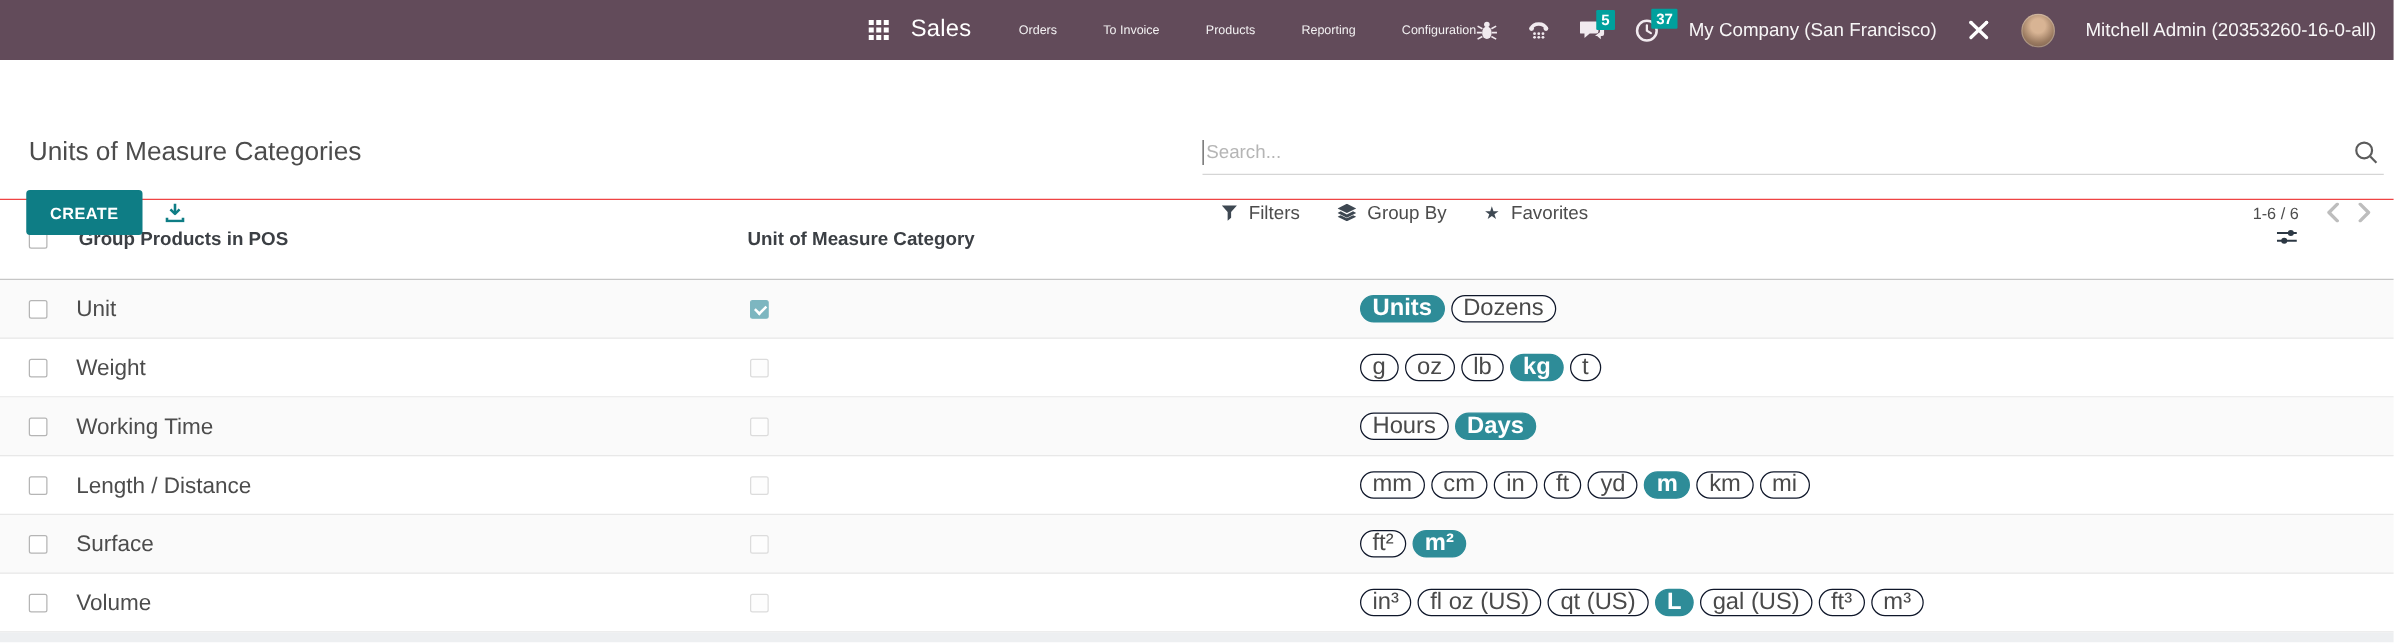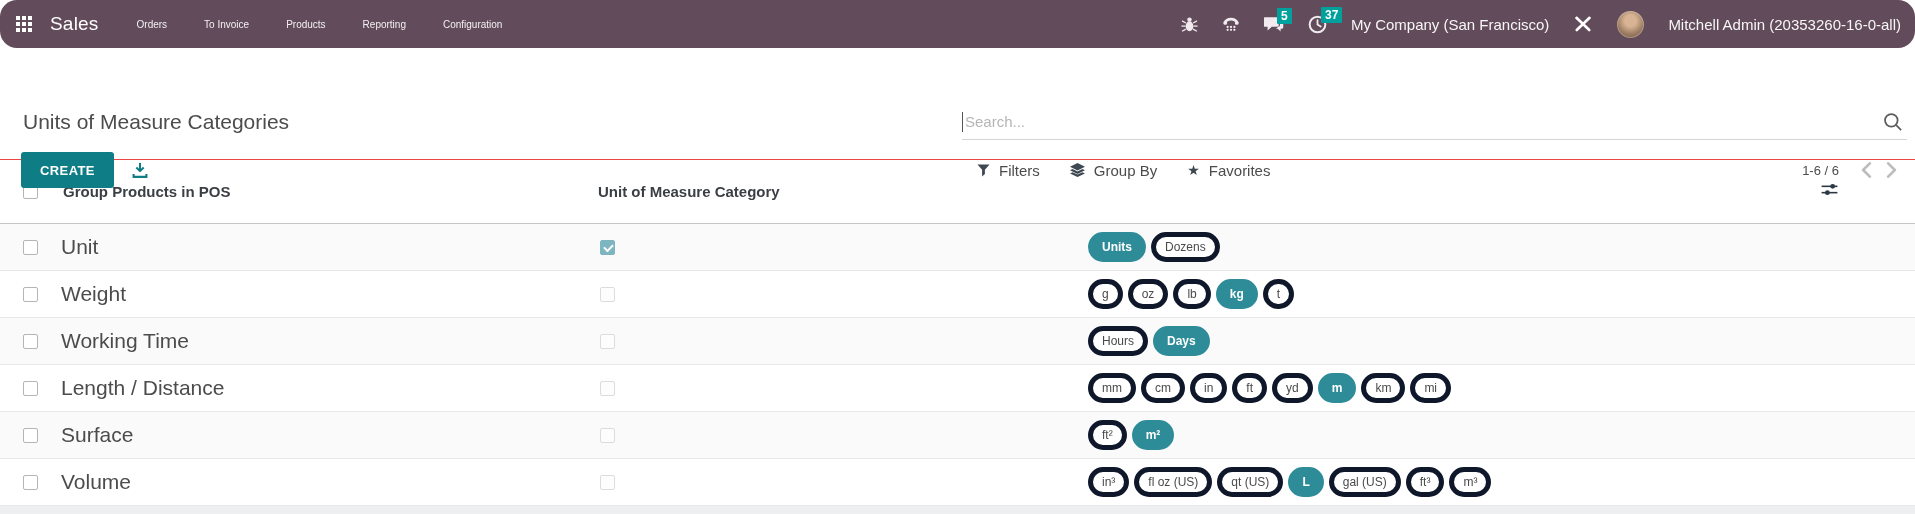--- a/index.html
+++ b/index.html
@@ -7,21 +7,21 @@
     --accent-teal:#00a09d;
     --button-teal:#0e7d85;
     --tag-teal:#2e8c98;
     --checkbox-teal:#7db6c0;
   }
   *{margin:0;padding:0;box-sizing:border-box;}
   html,body{width:1915px;height:514px;overflow:hidden;background:#fff;
     font-family:"Liberation Sans","DejaVu Sans",sans-serif;}
   
   .navbar{height:48px;background:var(--navbar-bg);display:flex;align-items:center;
-    justify-content:space-between;color:#fff;padding:0 14px 0 16px;border-radius:17px;}
+    justify-content:flex-end;color:#fff;padding:0 14px 0 16px;}
   .nav-left{display:flex;align-items:center;}
   .apps-grid{display:inline-grid;grid-template-columns:repeat(3,4px);grid-template-rows:repeat(3,4px);
     gap:2px;margin-right:18px;cursor:pointer;}
   .apps-grid i{background:#fff;display:block;}
   .brand{font-size:19px;font-weight:500;letter-spacing:.2px;margin-right:38px;}
   .nav-menu{display:flex;align-items:center;gap:37px;}
   .nav-item{font-size:10px;color:rgba(255,255,255,.92);cursor:pointer;white-space:nowrap;}
   .nav-right{display:flex;align-items:center;gap:24px;}
   .tray-icon{display:inline-flex;align-items:center;justify-content:center;position:relative;cursor:pointer;}
   .badge{position:absolute;top:-8px;left:13px;background:var(--accent-teal);color:#fff;
@@ -57,29 +57,29 @@
   
   .lv-header,.lv-row{display:grid;grid-template-columns:61px 537px 490px 1fr 60px;align-items:center;}
   .lv-header{height:64px;border-bottom:1px solid #c6c6c6;}
   .hcol{font-size:15px;font-weight:700;color:#3b3f44;cursor:pointer;}
   .uomh{padding-left:5px;}
   .c1{padding-left:23px;}
   .c3{padding-left:2px;}
   .c5{display:flex;justify-content:flex-end;padding-right:16px;}
   .lv-row{height:47px;border-bottom:1px solid #e8e8e8;cursor:pointer;}
   .lv-row:nth-child(odd){background:#fafafa;}
-  .rowlabel{font-size:21px;color:#4c4c4c;}
+  .rowlabel{font-size:18px;color:#4c4c4c;}
   .cb{width:15px;height:15px;border:1px solid #b5b5b5;border-radius:2px;background:#fff;cursor:pointer;}
   .cb.pos{border-color:#dcdcdc;background:#fdfdfd;}
   .cb.checked{background:var(--checkbox-teal);border-color:var(--checkbox-teal);position:relative;}
   .cb.checked::after{content:'';position:absolute;left:3px;top:3.5px;width:7px;height:4px;
     border-left:2px solid #fff;border-bottom:2px solid #fff;transform:rotate(-45deg);}
   .tags{display:flex;align-items:center;gap:5px;flex-wrap:nowrap;}
-  .tag{display:inline-flex;align-items:center;border:5px solid #0f172a;border-radius:20px;
-    background:#fff;color:#4a4a4a;font-size:12px;line-height:16px;padding:2px 9px;white-space:nowrap;}
+  .tag{display:inline-flex;align-items:center;border:1px solid #0f172a;border-radius:20px;
+    background:#fff;color:#4a4a4a;font-size:19px;line-height:16px;padding:2px 9px;white-space:nowrap;}
   .tag.active{background:var(--tag-teal);border-color:var(--tag-teal);color:#fff;font-weight:700;}
   .lv-footer{height:8px;background:#edeff1;}
 </style>
 </head>
 <body>
 
 <div class="navbar">
   <div class="nav-left">
     <span class="apps-grid">
       <i></i>

